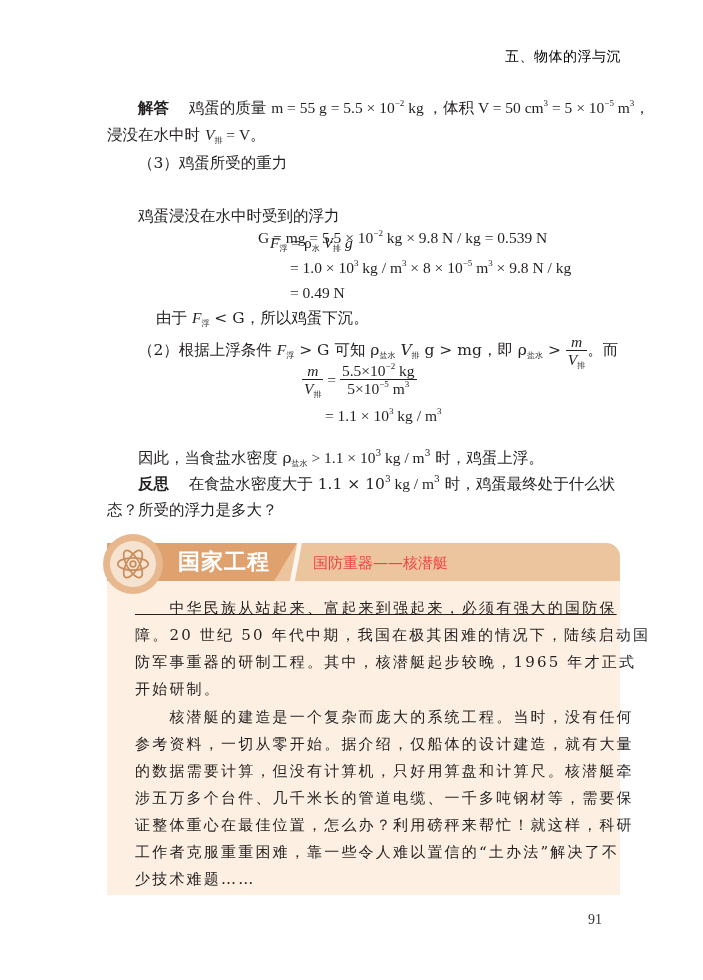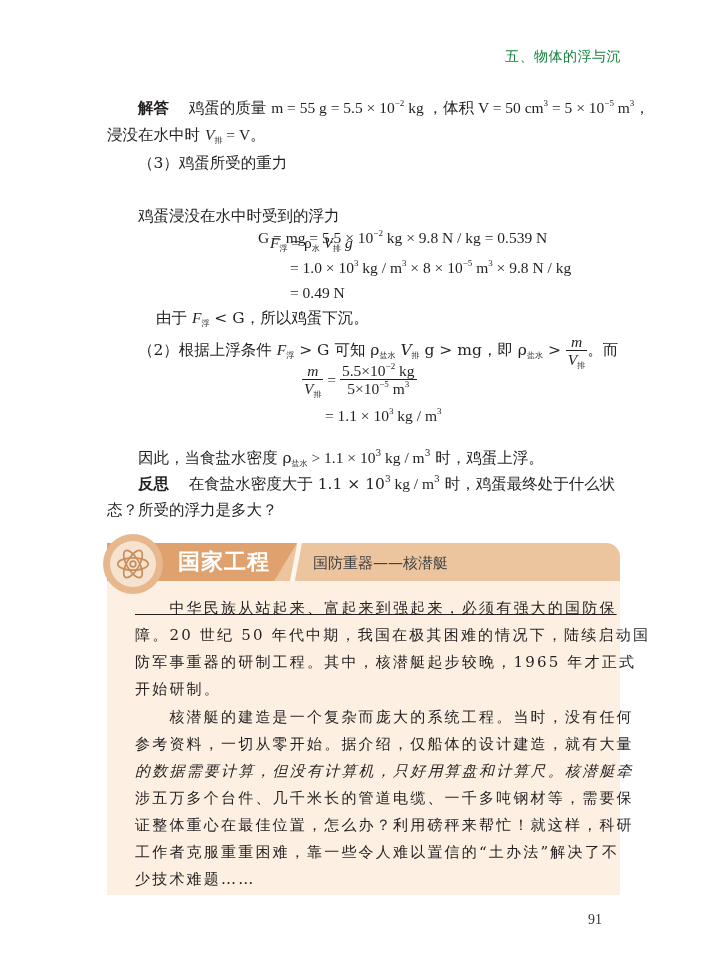--- a/index.html
+++ b/index.html
@@ -3,21 +3,21 @@
 <meta charset="utf-8">
 <style>
   html, body { margin: 0; padding: 0; }
   body {
     width: 703px; height: 980px; background: #ffffff; position: relative; overflow: hidden;
     font-family: "DejaVu Serif", "Liberation Serif", serif; color: #231f20;
   }
   .abs { position: absolute; }
   .header {
     right: 82px; top: 48px; font-family: "DejaVu Sans", "Liberation Sans", sans-serif;
-    font-size: 14px; color: #15803d; letter-spacing: 0.5px;
+    font-size: 14px; color: #000000; letter-spacing: 0.5px;
   }
   .line { position: absolute; font-size: 15.5px; line-height: 22px; white-space: nowrap; }
   .bold { font-family: "DejaVu Sans", "Liberation Sans", sans-serif; font-weight: bold; }
   .math { font-family: "Liberation Serif", "DejaVu Serif", serif; }
   .it { font-style: italic; }
   sup { font-size: 9px; vertical-align: 7px; line-height: 0; }
   sub { font-size: 8px; vertical-align: -3px; line-height: 0; }
   .frac { display: inline-block; vertical-align: middle; text-align: center; line-height: 17px; }
   .frac .num { display: block; border-bottom: 1px solid #231f20; padding: 0 2px; }
   .frac .den { display: block; padding: 0 2px; }
@@ -46,21 +46,21 @@
   .icon-inner {
     width: 46px; height: 46px; border-radius: 50%; background: #f6e3cf;
     display: flex; align-items: center; justify-content: center;
   }
   .banner-title {
     left: 178px; top: 548px; font-family: "DejaVu Sans", "Liberation Sans", sans-serif;
     font-weight: bold; font-size: 22px; color: #ffffff; letter-spacing: 1px; line-height: 28px;
   }
   .banner-sub {
     left: 313px; top: 552px; font-family: "DejaVu Sans", "Liberation Sans", sans-serif;
-    font-size: 15px; color: #404040; line-height: 22px;
+    font-size: 15px; color: #ef4444; line-height: 22px;
   }
   .box-line { position: absolute; left: 135px; font-size: 15px; line-height: 22px; white-space: nowrap; letter-spacing: 2.2px; color: #231f20; }
   .page-num { left: 588px; top: 912px; font-size: 14px; font-family: "Liberation Serif", serif; color: #333; }
 </style>
 </head>
 <body>
 
 <div class="abs header">五、物体的浮与沉</div>
 
 <div class="line" style="left:138px; top:97px;">
@@ -124,19 +124,19 @@
 </div>
 <div class="abs banner-title">国家工程</div>
 <div class="abs banner-sub">国防重器——核潜艇</div>
 
 <div class="box-line" style="top:597px;text-decoration:underline;">　　中华民族从站起来、富起来到强起来，必须有强大的国防保</div>
 <div class="box-line" style="top:624px;">障。20 世纪 50 年代中期，我国在极其困难的情况下，陆续启动国</div>
 <div class="box-line" style="top:651px;">防军事重器的研制工程。其中，核潜艇起步较晚，1965 年才正式</div>
 <div class="box-line" style="top:678px;">开始研制。</div>
 <div class="box-line" style="top:706px;">　　核潜艇的建造是一个复杂而庞大的系统工程。当时，没有任何</div>
 <div class="box-line" style="top:733px;">参考资料，一切从零开始。据介绍，仅船体的设计建造，就有大量</div>
-<div class="box-line" style="top:760px;font-style:italic;">的数据需要计算，但没有计算机，只好用算盘和计算尺。核潜艇牵</div>
+<div class="box-line" style="top:760px;">的数据需要计算，但没有计算机，只好用算盘和计算尺。核潜艇牵</div>
 <div class="box-line" style="top:787px;">涉五万多个台件、几千米长的管道电缆、一千多吨钢材等，需要保</div>
 <div class="box-line" style="top:814px;">证整体重心在最佳位置，怎么办？利用磅秤来帮忙！就这样，科研</div>
 <div class="box-line" style="top:841px;">工作者克服重重困难，靠一些令人难以置信的“土办法”解决了不</div>
 <div class="box-line" style="top:868px;">少技术难题……</div>
 
 <div class="abs page-num">91</div>
 
 </body></html>

